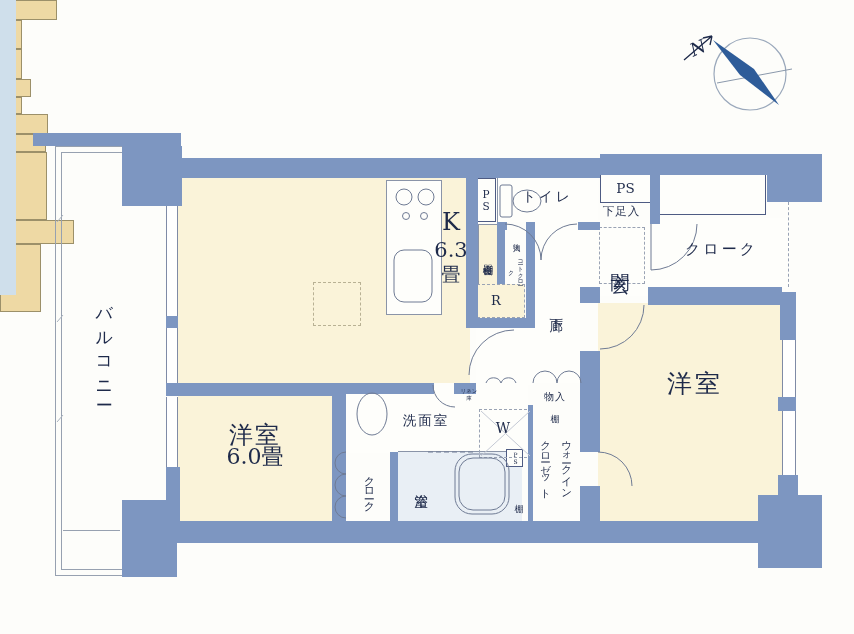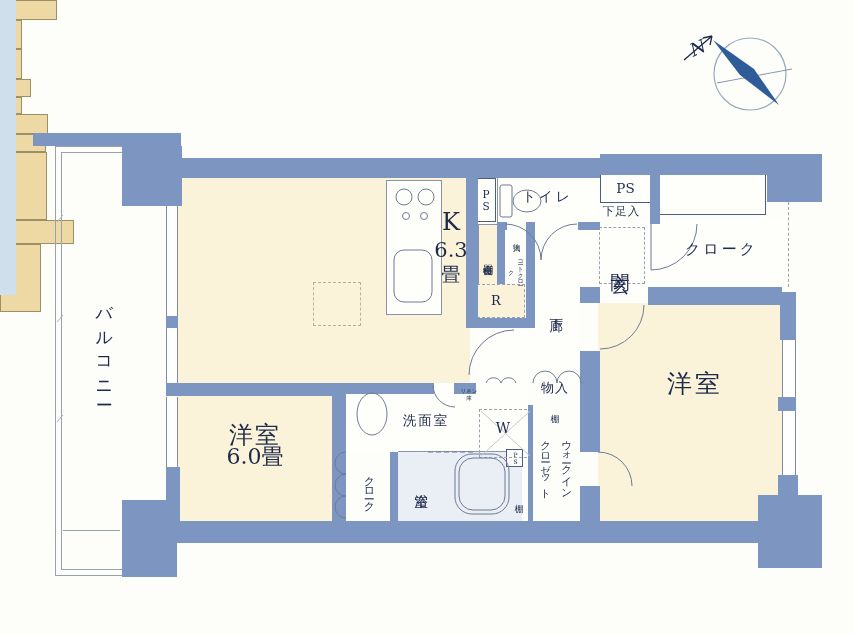--- a/index.html
+++ b/index.html
@@ -163,21 +163,21 @@
 
   <div class="lbl" style="left:500px;top:186px;width:95px;height:22px;font-size:13.5px;letter-spacing:3px">トイレ</div>
   <div class="lbl" style="left:600px;top:174px;width:51px;height:29px;font-size:13.5px">PS</div>
   <div class="lbl" style="left:593px;top:202px;width:57px;height:20px;font-size:11.5px;letter-spacing:1px">下足入</div>
   <div class="lbl v" style="left:606px;top:228px;width:28px;height:62px;font-size:19px">玄関</div>
   <div class="lbl" style="left:653px;top:240px;width:137px;height:20px;font-size:15px;letter-spacing:3px">クローク</div>
   <div class="lbl v" style="left:544px;top:284px;width:24px;height:48px;font-size:13.5px">廊下</div>
 
   <div class="lbl" style="left:625px;top:370px;width:140px;height:28px;font-size:25px;letter-spacing:3px">洋室</div>
 
-  <div class="lbl" style="left:531px;top:378px;width:48px;height:20px;font-size:13px;letter-spacing:1px">物入</div>
+  <div class="lbl" style="left:531px;top:387px;width:48px;height:20px;font-size:10px;letter-spacing:1px">物入</div>
   <div class="lbl" style="left:532px;top:410px;width:46px;height:18px;font-size:9px">棚</div>
   <div class="lbl v" style="left:535px;top:431px;width:42px;height:64px;font-size:10.5px;line-height:2">ウォークインクローゼット</div>
   <div class="lbl" style="left:506px;top:499px;width:26px;height:20px;font-size:9px">棚</div>
   <div class="lbl v" style="left:506px;top:449px;width:17px;height:18px;font-size:6px">PS</div>
 
   <div class="lbl" style="left:376px;top:412px;width:100px;height:18px;font-size:13.5px;letter-spacing:2px">洗面室</div>
   <div class="lbl" style="left:486px;top:418px;width:34px;height:20px;font-size:14px">W</div>
   <div class="lbl v" style="left:409px;top:458px;width:24px;height:52px;font-size:13.5px">浴室</div>
   <div class="lbl v" style="left:355px;top:457px;width:26px;height:60px;font-size:11px">クローク</div>
   <div class="lbl" style="left:458px;top:386px;width:22px;height:17px;font-size:5.5px">リネン庫</div>

